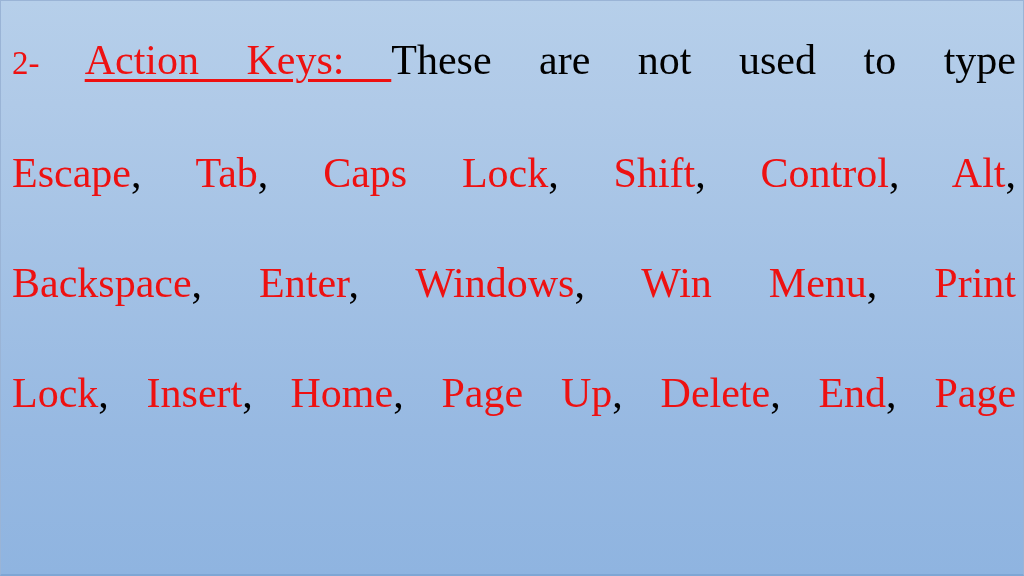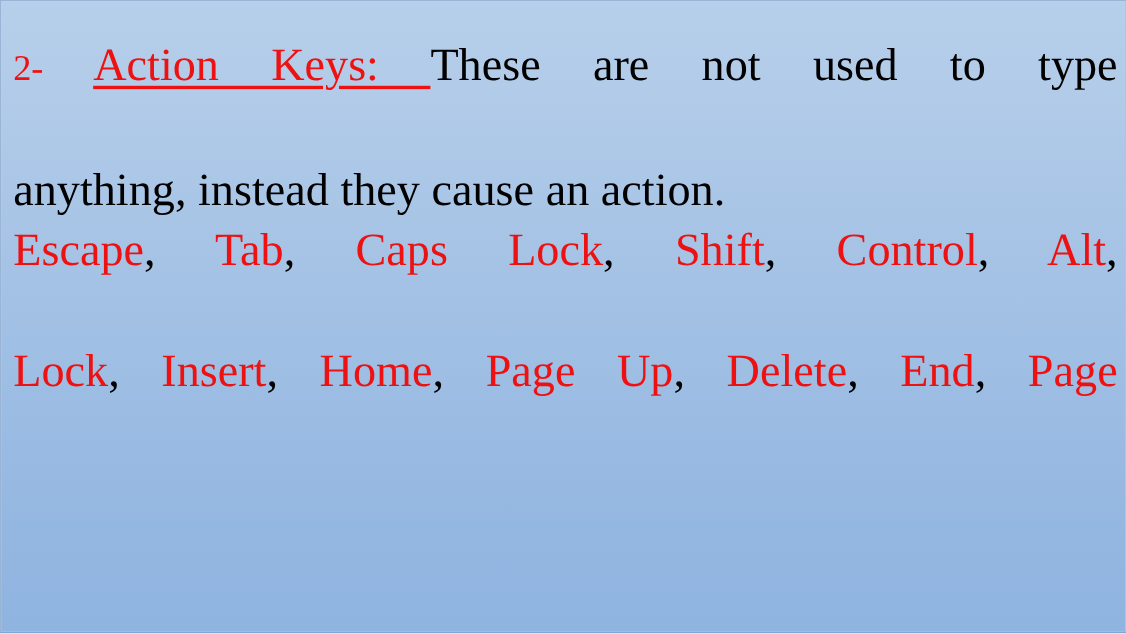--- a/index.html
+++ b/index.html
@@ -78,22 +78,22 @@
 </style>
 </head>
 <body>
 
 <div id="slide">
 
   <div id="body-block">
 
     <p class="line force-justify"><span class="num">2-</span> <span class="plain"> </span> <span class="hdr">Action Keys: </span> <span class="plain">These are not used to type</span></p>
 
-    <p class="line last-line"><span class="plain">anything, instead they cause an action.</span></p>
 
     <p class="line force-justify"><span class="k">Escape</span><span class="sep">,</span> <span class="k">Tab</span><span class="sep">,</span> <span class="k">Caps Lock</span><span class="sep">,</span> <span class="k">Shift</span><span class="sep">,</span> <span class="k">Control</span><span class="sep">,</span> <span class="k">Alt</span><span class="sep">,</span></p>
 
+    <p class="line force-justify"><span class="k">Backspace</span><span class="sep">,</span> <span class="k">Enter</span><span class="sep">,</span> <span class="k">Windows</span><span class="sep">,</span> <span class="k">Win Menu</span><span class="sep">,</span> <span class="k">Print</span></p>
 
 
     <p class="line force-justify"><span class="k">Lock</span><span class="sep">,</span> <span class="k">Insert</span><span class="sep">,</span> <span class="k">Home</span><span class="sep">,</span> <span class="k">Page Up</span><span class="sep">,</span> <span class="k">Delete</span><span class="sep">,</span> <span class="k">End</span><span class="sep">,</span> <span class="k">Page</span></p>
 
   </div>
 </div>
 
 </body></html>

